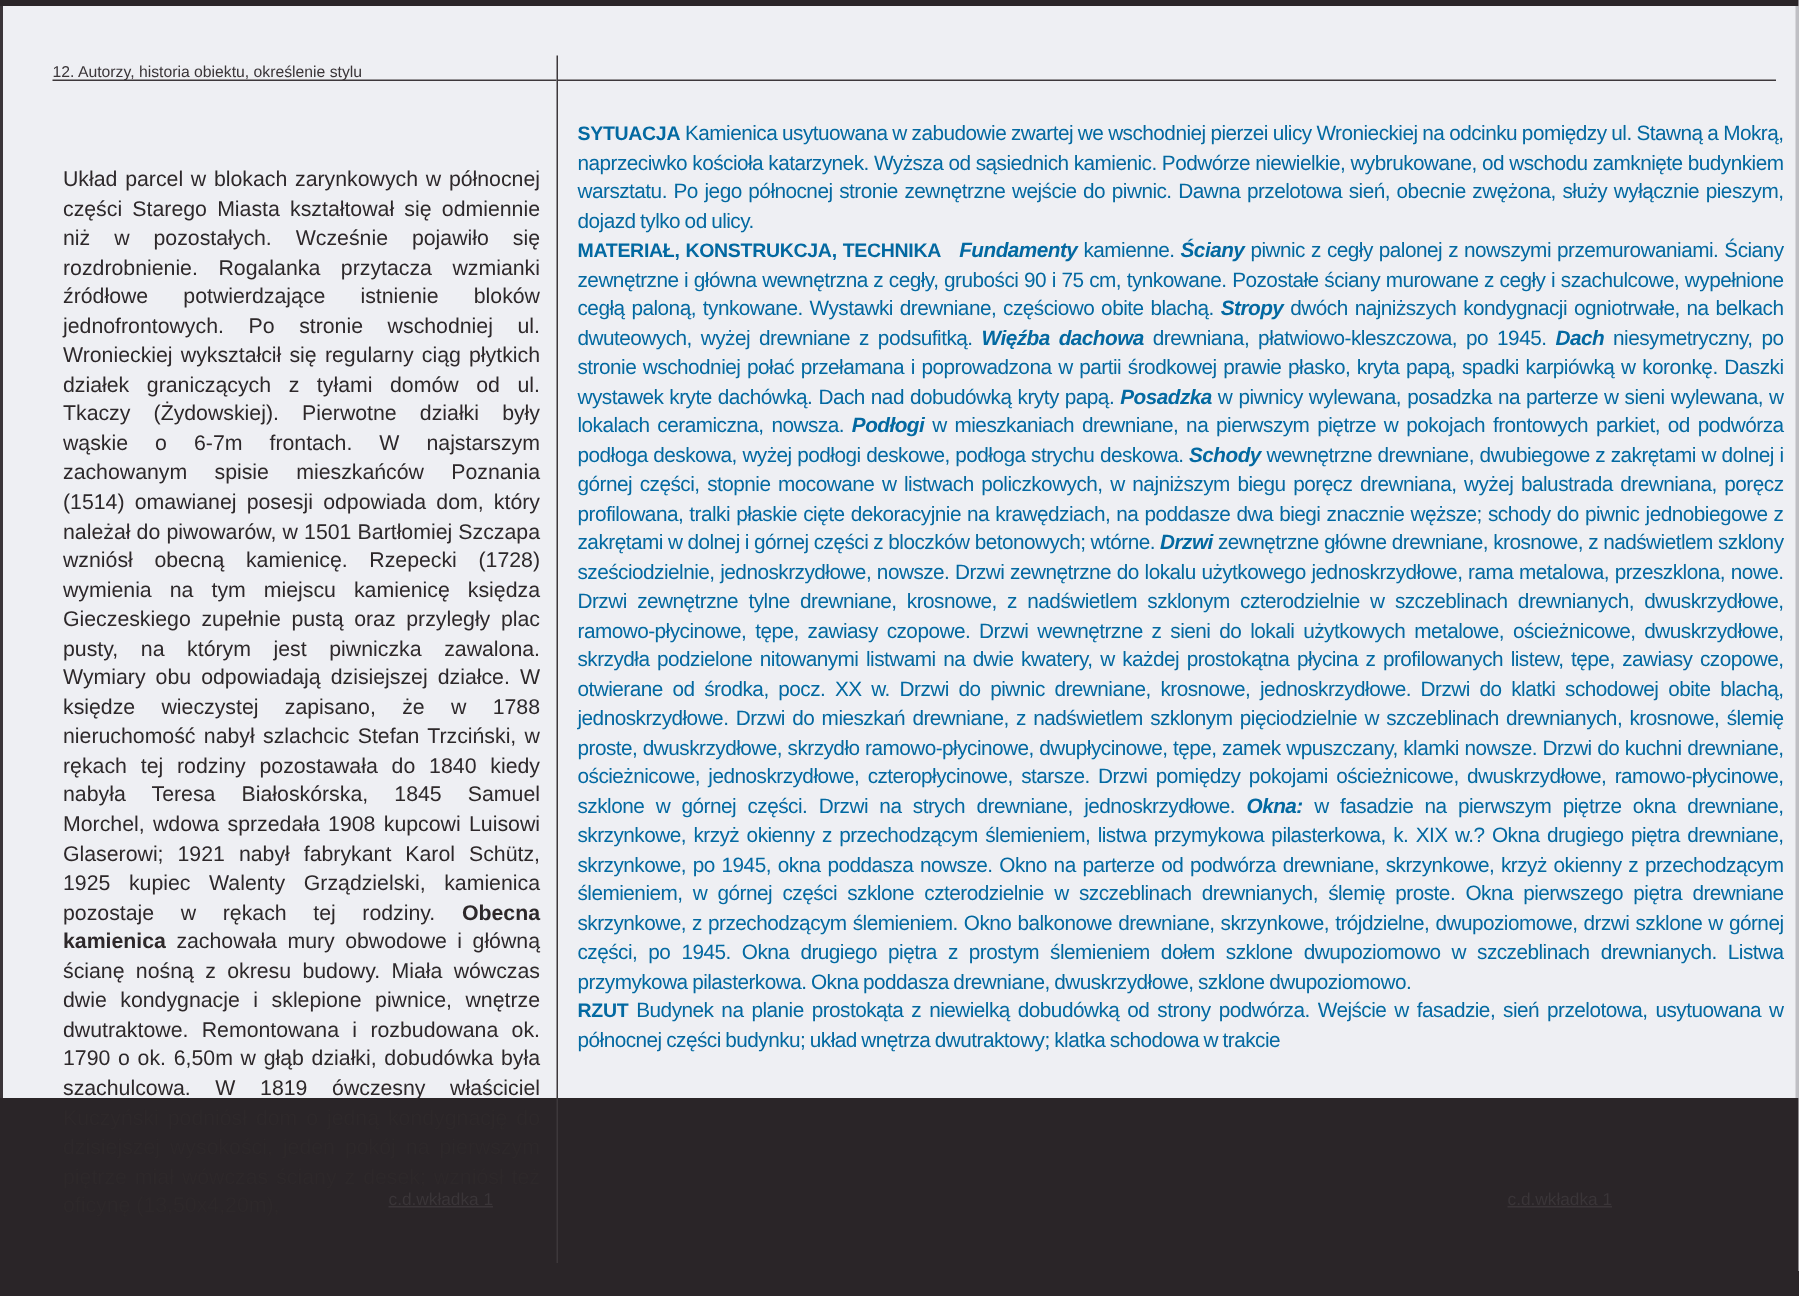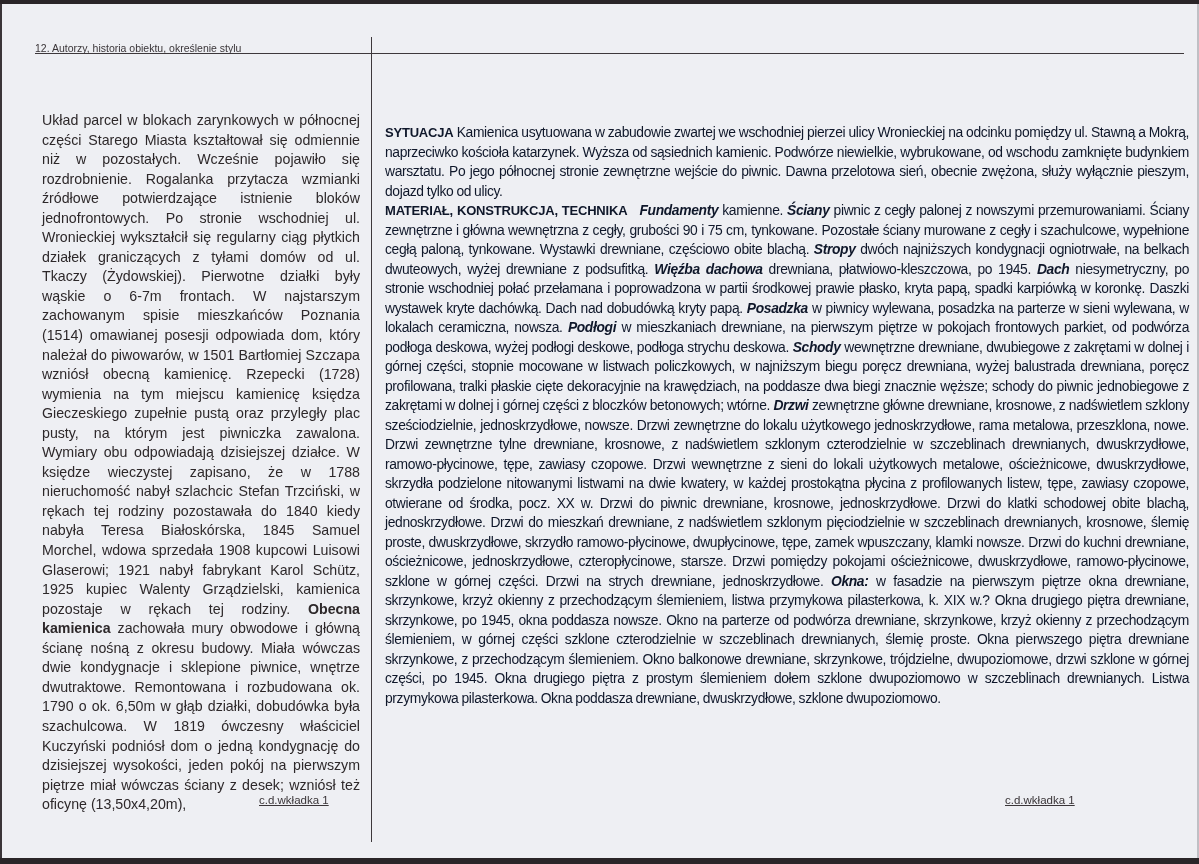--- a/index.html
+++ b/index.html
@@ -3,21 +3,21 @@
 <meta charset="utf-8">
 <style>
   html, body { margin:0; padding:0; }
   body {
     width:1199px; height:864px; overflow:hidden;
     background:#2a2528;
     font-family:"Liberation Sans", sans-serif;
     color:#2b2628;
   }
   .page {
-    position:absolute; left:0; top:4px; width:1199px; height:854px;
+    position:absolute; left:0; top:4px; width:1199px; height:728px;
     background:#eeeff3;
     border-left:2px solid #3a3438;
     border-right:2px solid #bfbfc4;
     box-sizing:border-box;
   }
   .hdr {
     position:absolute; top:38px; font-size:10.5px; color:#3a3538;
     white-space:nowrap;
   }
   .hdr-left { left:33px; }
@@ -34,24 +34,23 @@
   .col-left {
     position:absolute; left:40px; top:71px; width:318px;
     font-size:14.2px; line-height:19.55px; text-align:justify;
     color:#2d282a;
     margin-top:36px;
   }
   .col-right {
     position:absolute; left:383px; top:75px; width:804px;
     font-family:"Liberation Sans", sans-serif;
     font-size:13.85px; line-height:19.5px; text-align:justify;
-    color:#0f172a;
+    color:#0369a1;
     letter-spacing:-0.35px;
     word-spacing:-0.5px;
-    margin-top:44px;
   }
   .col-right .sec { font-weight:bold; letter-spacing:-0.2px; font-size:13px; }
   .col-right .kw { font-weight:bold; font-style:italic; }
   .col-left .kw { font-weight:bold; }
   p { margin:0; }
   .footer {
     position:absolute; top:790px; font-size:11.5px; color:#3a3538;text-decoration:underline;
   }
   .footer-left { left:257px; }
   .footer-right { left:1003px; }
@@ -67,17 +66,18 @@
   <div class="hline hline-right"></div>
   <div class="vdiv"></div>
 
   <div class="col-left">
     <p><span>Układ parcel w blokach zarynkowych w północnej części Starego Miasta kształtował się odmiennie niż w pozostałych. Wcześnie pojawiło się rozdrobnienie. Rogalanka przytacza wzmianki źródłowe potwierdzające istnienie bloków jednofrontowych. Po stronie wschodniej ul. Wronieckiej wykształcił się regularny ciąg płytkich działek graniczących z tyłami domów od ul. Tkaczy (Żydowskiej). Pierwotne działki były wąskie o 6-7m frontach. W najstarszym zachowanym spisie mieszkańców Poznania (1514) omawianej posesji odpowiada dom, który należał do piwowarów, w 1501 Bartłomiej Szczapa wzniósł obecną kamienicę. Rzepecki (1728) wymienia na tym miejscu kamienicę księdza Gieczeskiego zupełnie pustą oraz przyległy plac pusty, na którym jest piwniczka zawalona. Wymiary obu odpowiadają dzisiejszej działce. W księdze wieczystej zapisano, że w 1788 nieruchomość nabył szlachcic Stefan Trzciński, w rękach tej rodziny pozostawała do 1840 kiedy nabyła Teresa Białoskórska, 1845 Samuel Morchel, wdowa sprzedała 1908 kupcowi Luisowi Glaserowi; 1921 nabył fabrykant Karol Schütz, 1925 kupiec Walenty Grządzielski, kamienica pozostaje w rękach tej rodziny.</span> <span class="kw">Obecna kamienica</span><span> zachowała mury obwodowe i główną ścianę nośną z okresu budowy. Miała wówczas dwie kondygnacje i sklepione piwnice, wnętrze dwutraktowe. Remontowana i rozbudowana ok. 1790 o ok. 6,50m w głąb działki, dobudówka była szachulcowa. W 1819 ówczesny właściciel Kuczyński podniósł dom o jedną kondygnację do dzisiejszej wysokości, jeden pokój na pierwszym piętrze miał wówczas ściany z desek; wzniósł też oficynę (13,50x4,20m),</span></p>
   </div>
 
   <div class="col-right">
     <p><span class="sec">SYTUACJA</span><span> Kamienica usytuowana w zabudowie zwartej we wschodniej pierzei ulicy Wronieckiej na odcinku pomiędzy ul. Stawną a Mokrą, naprzeciwko kościoła katarzynek. Wyższa od sąsiednich kamienic. Podwórze niewielkie, wybrukowane, od wschodu zamknięte budynkiem warsztatu. Po jego północnej stronie zewnętrzne wejście do piwnic. Dawna przelotowa sień, obecnie zwężona, służy wyłącznie pieszym, dojazd tylko od ulicy.</span></p>
     <p><span class="sec">MATERIAŁ, KONSTRUKCJA, TECHNIKA</span>&nbsp;&nbsp; <span class="kw">Fundamenty</span><span> kamienne. </span><span class="kw">Ściany</span><span> piwnic z cegły palonej z nowszymi przemurowaniami. Ściany zewnętrzne i główna wewnętrzna z cegły, grubości 90 i 75 cm, tynkowane. Pozostałe ściany murowane z cegły i szachulcowe, wypełnione cegłą paloną, tynkowane. Wystawki drewniane, częściowo obite blachą. </span><span class="kw">Stropy</span><span> dwóch najniższych kondygnacji ogniotrwałe, na belkach dwuteowych, wyżej drewniane z podsufitką. </span><span class="kw">Więźba dachowa</span><span> drewniana, płatwiowo-kleszczowa, po 1945. </span><span class="kw">Dach</span><span> niesymetryczny, po stronie wschodniej połać przełamana i poprowadzona w partii środkowej prawie płasko, kryta papą, spadki karpiówką w koronkę. Daszki wystawek kryte dachówką. Dach nad dobudówką kryty papą. </span><span class="kw">Posadzka</span><span> w piwnicy wylewana, posadzka na parterze w sieni wylewana, w lokalach ceramiczna, nowsza. </span><span class="kw">Podłogi</span><span> w mieszkaniach drewniane, na pierwszym piętrze w pokojach frontowych parkiet, od podwórza podłoga deskowa, wyżej podłogi deskowe, podłoga strychu deskowa. </span><span class="kw">Schody</span><span> wewnętrzne drewniane, dwubiegowe z zakrętami w dolnej i górnej części, stopnie mocowane w listwach policzkowych, w najniższym biegu poręcz drewniana, wyżej balustrada drewniana, poręcz profilowana, tralki płaskie cięte dekoracyjnie na krawędziach, na poddasze dwa biegi znacznie węższe; schody do piwnic jednobiegowe z zakrętami w dolnej i górnej części z bloczków betonowych; wtórne. </span><span class="kw">Drzwi</span><span> zewnętrzne główne drewniane, krosnowe, z nadświetlem szklony sześciodzielnie, jednoskrzydłowe, nowsze. Drzwi zewnętrzne do lokalu użytkowego jednoskrzydłowe, rama metalowa, przeszklona, nowe. Drzwi zewnętrzne tylne drewniane, krosnowe, z nadświetlem szklonym czterodzielnie w szczeblinach drewnianych, dwuskrzydłowe, ramowo-płycinowe, tępe, zawiasy czopowe. Drzwi wewnętrzne z sieni do lokali użytkowych metalowe, ościeżnicowe, dwuskrzydłowe, skrzydła podzielone nitowanymi listwami na dwie kwatery, w każdej prostokątna płycina z profilowanych listew, tępe, zawiasy czopowe, otwierane od środka, pocz. XX w. Drzwi do piwnic drewniane, krosnowe, jednoskrzydłowe. Drzwi do klatki schodowej obite blachą, jednoskrzydłowe. Drzwi do mieszkań drewniane, z nadświetlem szklonym pięciodzielnie w szczeblinach drewnianych, krosnowe, ślemię proste, dwuskrzydłowe, skrzydło ramowo-płycinowe, dwupłycinowe, tępe, zamek wpuszczany, klamki nowsze. Drzwi do kuchni drewniane, ościeżnicowe, jednoskrzydłowe, czteropłycinowe, starsze. Drzwi pomiędzy pokojami ościeżnicowe, dwuskrzydłowe, ramowo-płycinowe, szklone w górnej części. Drzwi na strych drewniane, jednoskrzydłowe. </span><span class="kw">Okna:</span><span> w fasadzie na pierwszym piętrze okna drewniane, skrzynkowe, krzyż okienny z przechodzącym ślemieniem, listwa przymykowa pilasterkowa, k. XIX w.? Okna drugiego piętra drewniane, skrzynkowe, po 1945, okna poddasza nowsze. Okno na parterze od podwórza drewniane, skrzynkowe, krzyż okienny z przechodzącym ślemieniem, w górnej części szklone czterodzielnie w szczeblinach drewnianych, ślemię proste. Okna pierwszego piętra drewniane skrzynkowe, z przechodzącym ślemieniem. Okno balkonowe drewniane, skrzynkowe, trójdzielne, dwupoziomowe, drzwi szklone w górnej części, po 1945. Okna drugiego piętra z prostym ślemieniem dołem szklone dwupoziomowo w szczeblinach drewnianych. Listwa przymykowa pilasterkowa.  Okna poddasza drewniane, dwuskrzydłowe, szklone dwupoziomowo.</span></p>
+    <p><span class="sec">RZUT</span><span> Budynek na planie prostokąta z niewielką dobudówką od strony podwórza. Wejście w fasadzie, sień przelotowa, usytuowana w północnej części budynku; układ wnętrza dwutraktowy; klatka schodowa w trakcie</span></p>
   </div>
 
   <div class="footer footer-left">c.d.wkładka 1</div>
   <div class="footer footer-right">c.d.wkładka 1</div>
 </div>
 
 </body></html>

